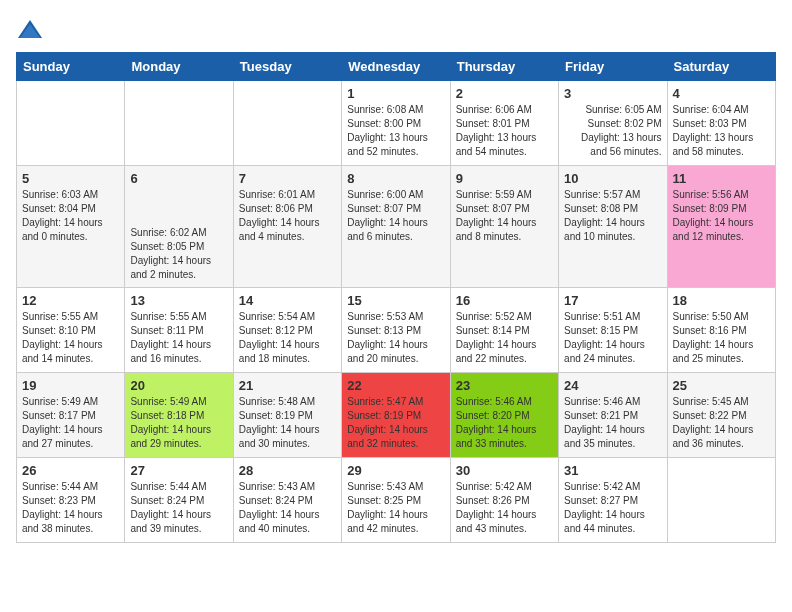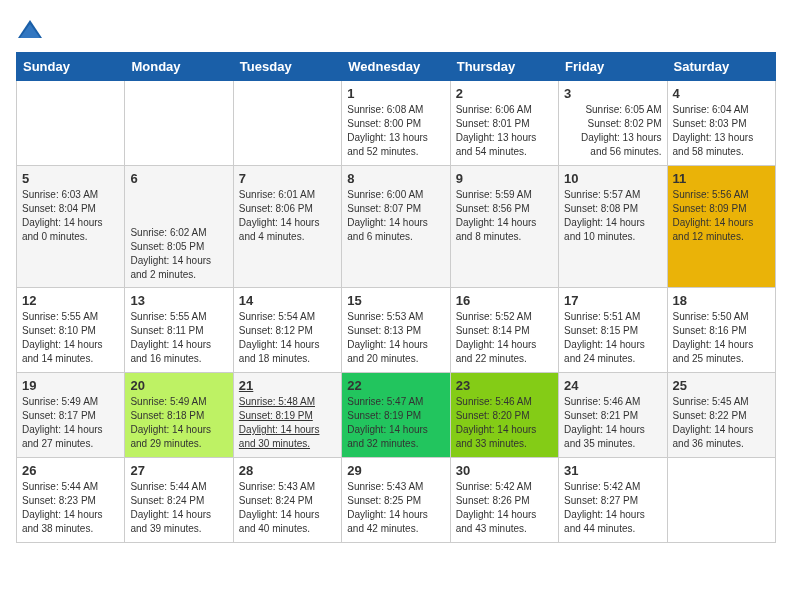--- a/index.html
+++ b/index.html
@@ -184,32 +184,32 @@
         <td style="background: rgb(245, 245, 245);">
           <span class="day-number">8</span>
           <div class="day-info" style="white-space: pre-line;">Sunrise: 6:00 AM
 Sunset: 8:07 PM
 Daylight: 14 hours
 and 6 minutes.</div>
         </td>
         <td style="background: rgb(245, 245, 245);">
           <span class="day-number">9</span>
           <div class="day-info" style="white-space: pre-line;">Sunrise: 5:59 AM
-Sunset: 8:56 PM
+Sunset: 8:07 PM
 Daylight: 14 hours
 and 8 minutes.</div>
         </td>
         <td style="background: rgb(245, 245, 245);">
           <span class="day-number">10</span>
           <div class="day-info" style="white-space: pre-line;">Sunrise: 5:57 AM
 Sunset: 8:08 PM
 Daylight: 14 hours
 and 10 minutes.</div>
         </td>
-        <td style="background: #eab308; margin-left: 24px;">
+        <td style="background: #f9a8d4; margin-left: 24px;">
           <span class="day-number">11</span>
           <div class="day-info" style="white-space: pre-line;">Sunrise: 5:56 AM
 Sunset: 8:09 PM
 Daylight: 14 hours
 and 12 minutes.</div>
         </td>
       </tr>
       <tr>
         <td>
           <span class="day-number">12</span>
@@ -269,28 +269,28 @@
 Daylight: 14 hours
 and 27 minutes.</div>
         </td>
         <td style="background: #bef264;">
           <span class="day-number">20</span>
           <div class="day-info" style="white-space: pre-line;">Sunrise: 5:49 AM
 Sunset: 8:18 PM
 Daylight: 14 hours
 and 29 minutes.</div>
         </td>
-        <td style="background: rgb(245, 245, 245); text-decoration: underline;">
+        <td style="background: rgb(245, 245, 245);">
           <span class="day-number">21</span>
           <div class="day-info" style="white-space: pre-line;">Sunrise: 5:48 AM
 Sunset: 8:19 PM
 Daylight: 14 hours
 and 30 minutes.</div>
         </td>
-        <td style="background: #22c55e;">
+        <td style="background: #ef4444;">
           <span class="day-number">22</span>
           <div class="day-info" style="white-space: pre-line;">Sunrise: 5:47 AM
 Sunset: 8:19 PM
 Daylight: 14 hours
 and 32 minutes.</div>
         </td>
         <td style="background: #84cc16;">
           <span class="day-number">23</span>
           <div class="day-info" style="white-space: pre-line;">Sunrise: 5:46 AM
 Sunset: 8:20 PM

